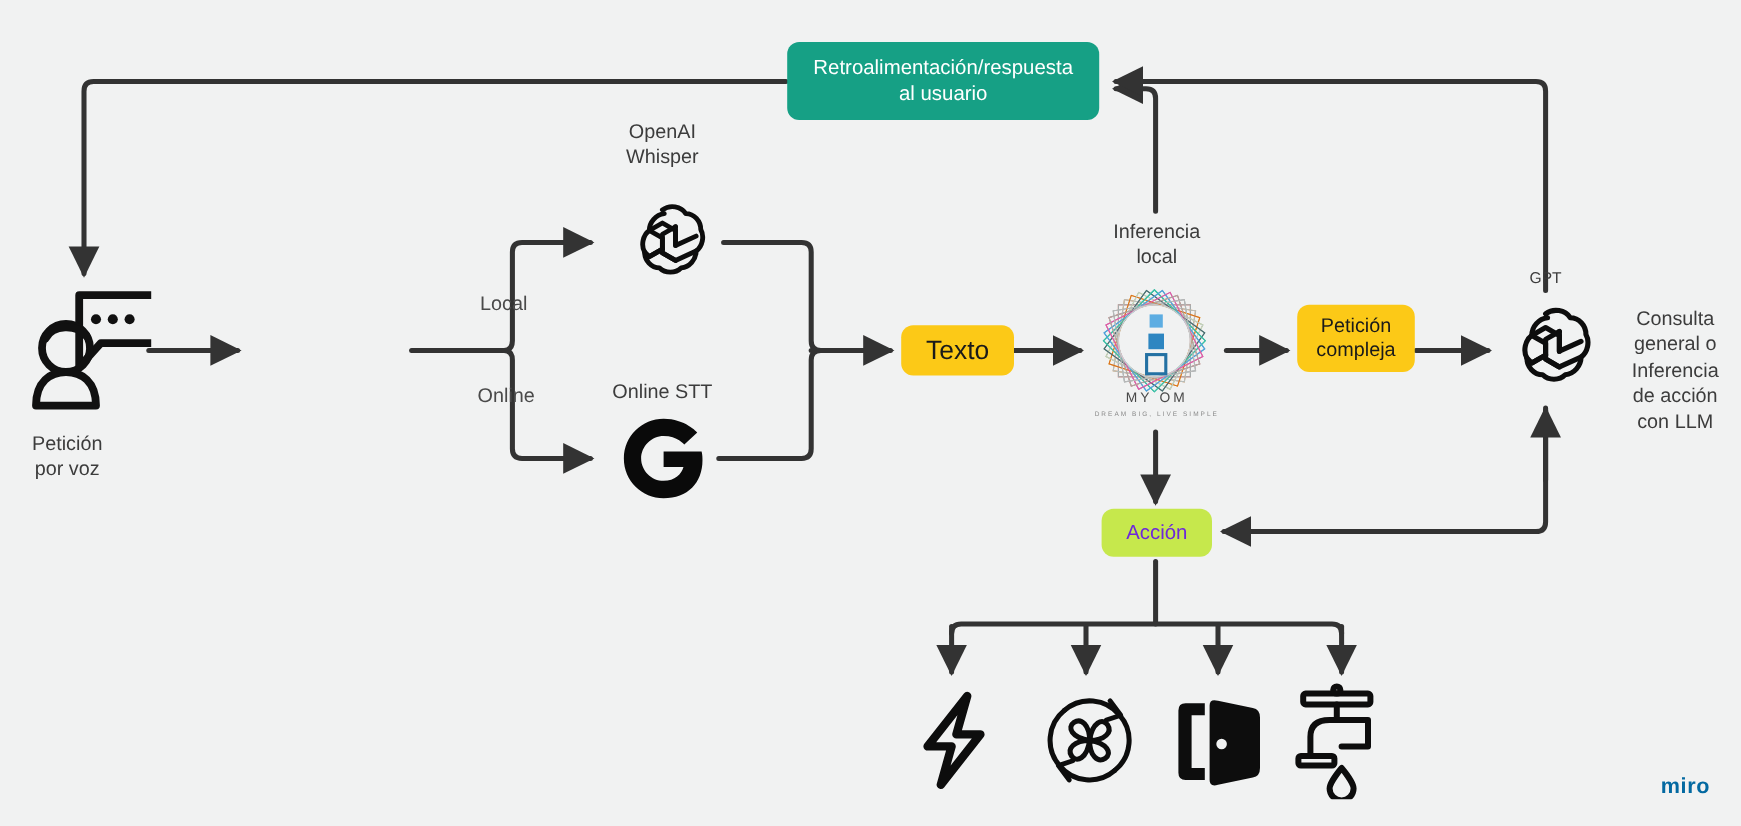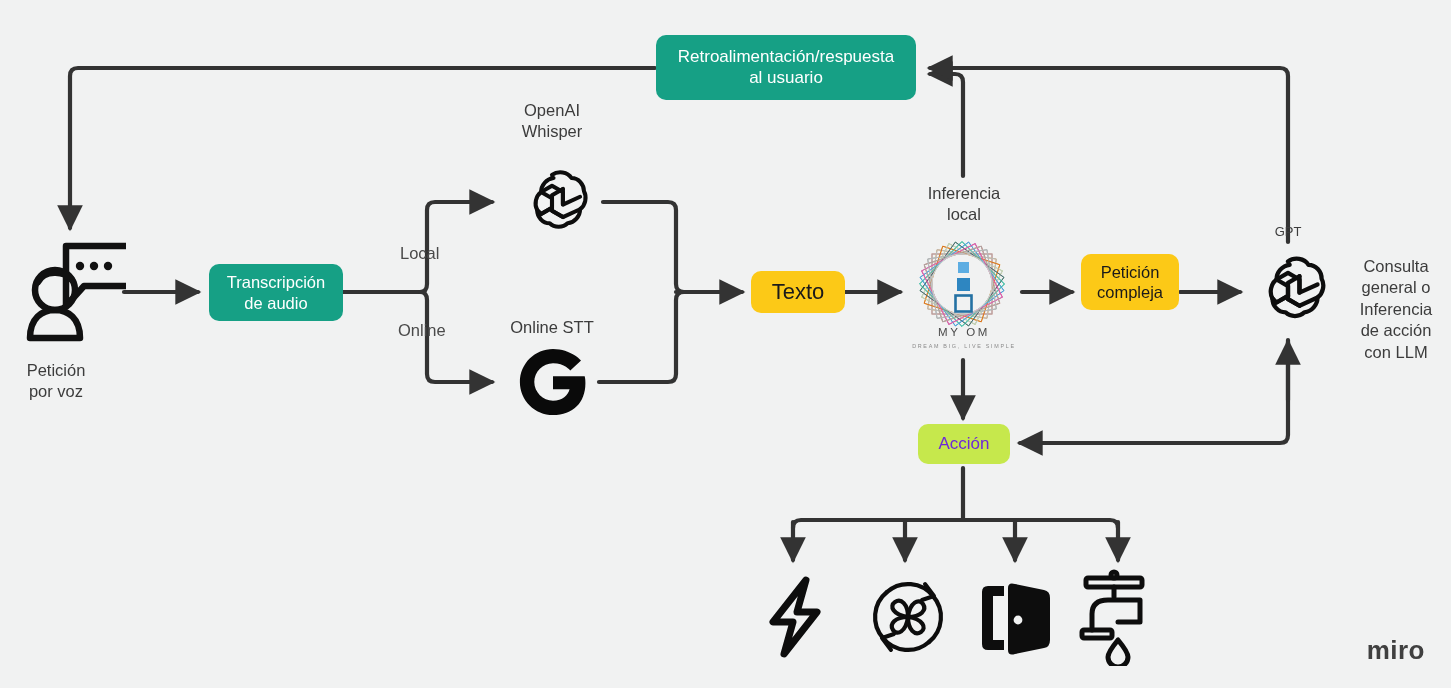--- a/index.html
+++ b/index.html
@@ -29,21 +29,21 @@
     position:absolute;color:#3c3c3c;text-align:center;line-height:1.30;
     font-family:"Liberation Sans",sans-serif;white-space:pre-line;
   }
   .edge-label{
     position:absolute;color:#4a4a4a;font-size:16.5px;line-height:1.2;
     font-family:"Liberation Sans",sans-serif;white-space:nowrap;
   }
   .icon-box{position:absolute;display:block;}
   .watermark{
     position:absolute;right:26px;bottom:22px;
-    color:#404040;font-size:26px;letter-spacing:.5px;
+    color:#0369a1;font-size:18px;letter-spacing:.5px;
     font-family:"Liberation Sans",sans-serif;font-weight:600;
   }
   .myom-cap{
     position:absolute;left:0;right:0;text-align:center;
     color:#555;font-family:"Liberation Sans",sans-serif;
   }
 </style>
 </head>
 <body>
 
@@ -122,24 +122,20 @@
 
           <path d="M16,50 C22,38 42,38 50,48"></path>
 
           <path d="M8,106 C8,86 20,78 33,78 C46,78 58,86 58,106 Z"></path>
         </g>
       </svg>
     </div>
     <div class="plain-label" style="left:6px;top:360px;width:100px;font-size:16.5px;">Petición
 por voz</div>
 
-    <div class="node chip chip-green" style="left:209px;top:264px;width:134px;height:57px;font-size:16.5px;">
-      <span style="white-space:pre-line;">Transcripción
-de audio</span>
-    </div>
 
     <div class="edge-label" style="left:400px;top:244px;">Local</div>
     <div class="edge-label" style="left:398px;top:321px;">Online</div>
 
     <div class="plain-label" style="left:492px;top:100px;width:120px;font-size:16.5px;">OpenAI
 Whisper</div>
     <div class="icon-box" style="left:504px;top:164px;width:96px;height:78px;">
       <svg viewBox="0 0 100 100" width="96" height="78" preserveAspectRatio="xMidYMid meet">
         <g fill="none" stroke="#0d0d0d" stroke-width="5.2" stroke-linejoin="round" stroke-linecap="round">
           <path d="M50,14 C58,8 70,10 75,18 C84,18 91,26 91,35 C95,42 93,53 86,58

